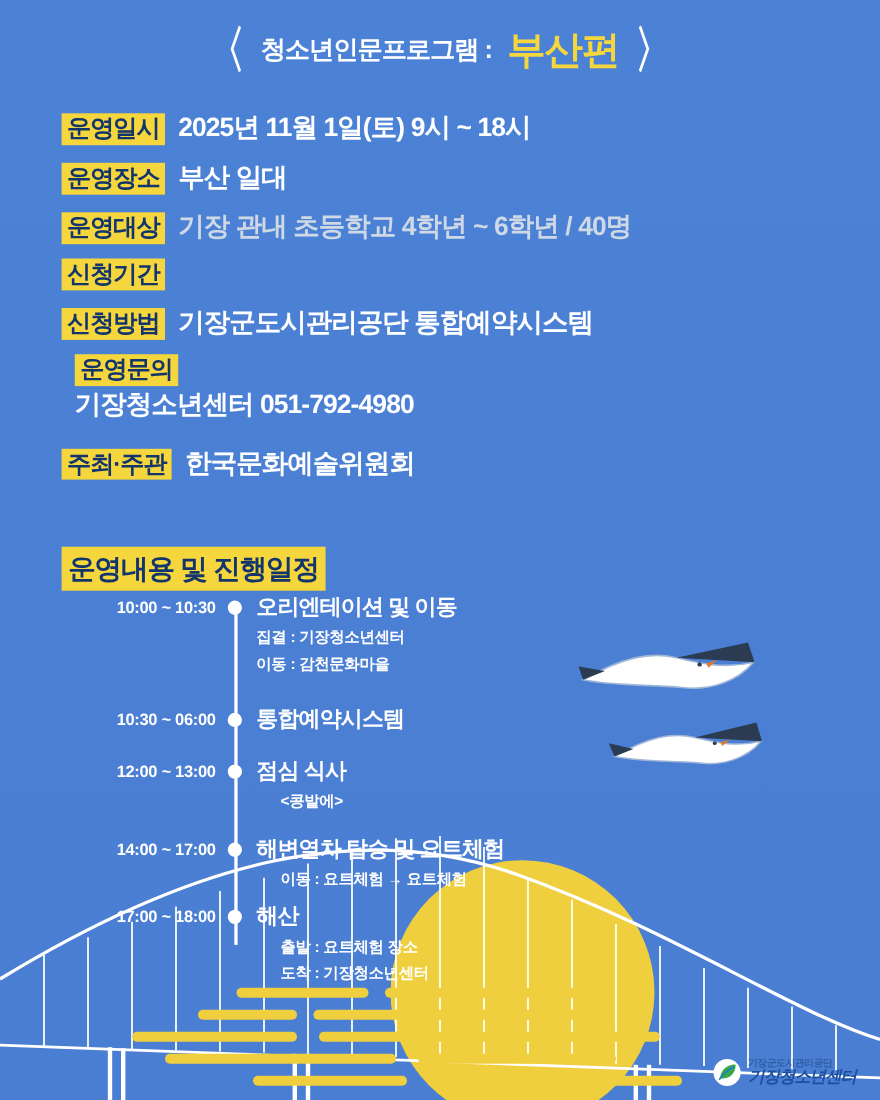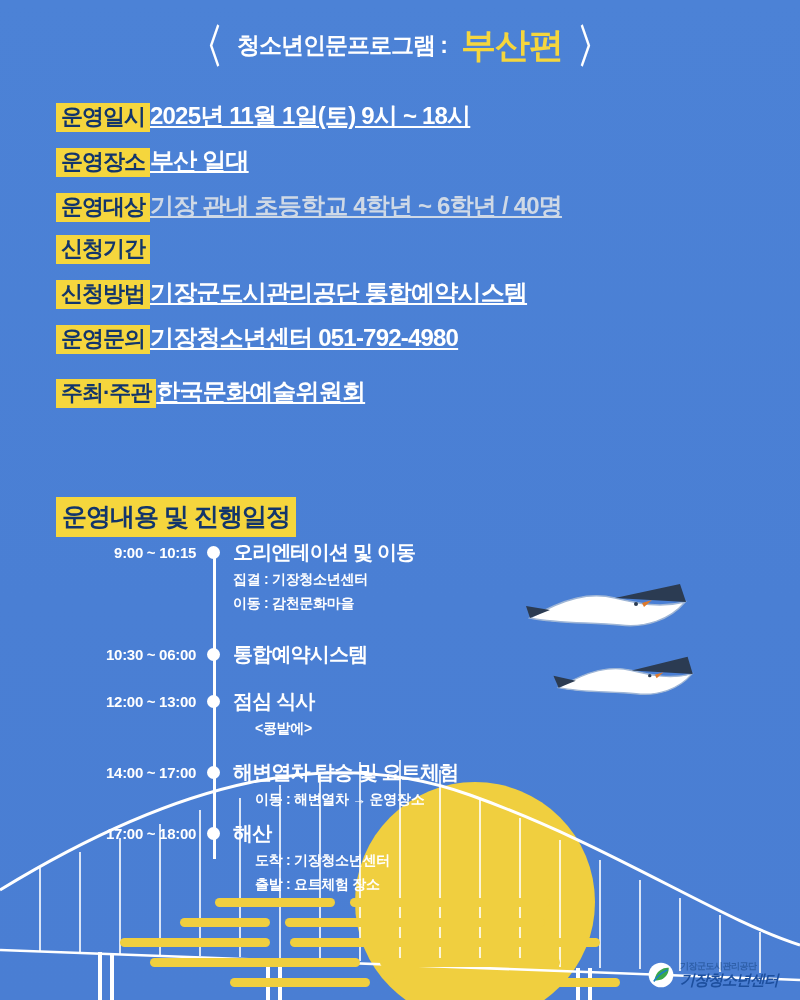--- a/index.html
+++ b/index.html
@@ -63,39 +63,40 @@
     width: 720px;
     z-index: 5;
   }
   .info-row {
     display: flex;
     align-items: baseline;
     margin-bottom: 13px;
   }
   .info-row.gap-after {
     margin-bottom: 22px;
+    flex-direction: column;
   }
   .info-label {
     display: inline-block;
     background: #f5d63d;
     color: #12356b;
     font-size: 22px;
     font-weight: bold;
     padding: 2px 5px 3px 5px;
     letter-spacing: -1px;
     white-space: nowrap;
     line-height: 1.08;
   }
   .info-value {
+    margin-left: 12px;
     color: #ffffff;
     font-size: 24px;
     font-weight: bold;
     letter-spacing: -0.8px;
     white-space: nowrap;
-    text-decoration: underline;
   }
   .info-value.dim {
     color: #cfd9e6;
   }
 
   
   .sched-head {
     position: absolute;
     top: 497px;
     left: 56px;
@@ -295,21 +296,21 @@
     </div>
 
   </div>
 
   <div class="sched-head">운영내용 및 진행일정</div>
 
   <div class="timeline">
     <div class="tl-line"></div>
 
     <div class="tl-item">
-      <div class="tl-time">9:00 ~ 10:15</div>
+      <div class="tl-time">10:00 ~ 10:30</div>
       <div class="tl-dot-col">
           <div class="tl-dot"></div>
         </div>
       <div class="tl-body">
         <div class="tl-title">오리엔테이션 및 이동</div>
         <div class="tl-sub">집결 : 기장청소년센터</div>
         <div class="tl-sub">이동 : 감천문화마을</div>
       </div>
     </div>
 
@@ -340,35 +341,35 @@
 
     <div class="tl-spacer-22"></div>
 
     <div class="tl-item">
       <div class="tl-time">14:00 ~ 17:00</div>
       <div class="tl-dot-col">
           <div class="tl-dot"></div>
         </div>
       <div class="tl-body">
         <div class="tl-title">해변열차 탑승 및 요트체험</div>
-        <div class="tl-sub indent">이동 : 해변열차 → 운영장소</div>
+        <div class="tl-sub indent">이동 : 요트체험 → 요트체험</div>
       </div>
     </div>
 
     <div class="tl-spacer-12"></div>
 
     <div class="tl-item">
       <div class="tl-time">17:00 ~ 18:00</div>
       <div class="tl-dot-col">
           <div class="tl-dot"></div>
         </div>
       <div class="tl-body">
         <div class="tl-title">해산</div>
+        <div class="tl-sub indent">출발 : 요트체험 장소</div>
         <div class="tl-sub indent">도착 : 기장청소년센터</div>
-        <div class="tl-sub indent">출발 : 요트체험 장소</div>
       </div>
     </div>
 
   </div>
 
   <div class="sun"></div>
 
   <svg class="bridge" viewBox="0 0 800 260" preserveAspectRatio="none">
     <path d="M0,150 C180,40 330,5 470,55 C610,105 720,180 800,205" fill="none" stroke="#ffffff" stroke-width="3"></path>
     <path d="M0,210 L800,240" fill="none" stroke="#ffffff" stroke-width="2.5"></path>

